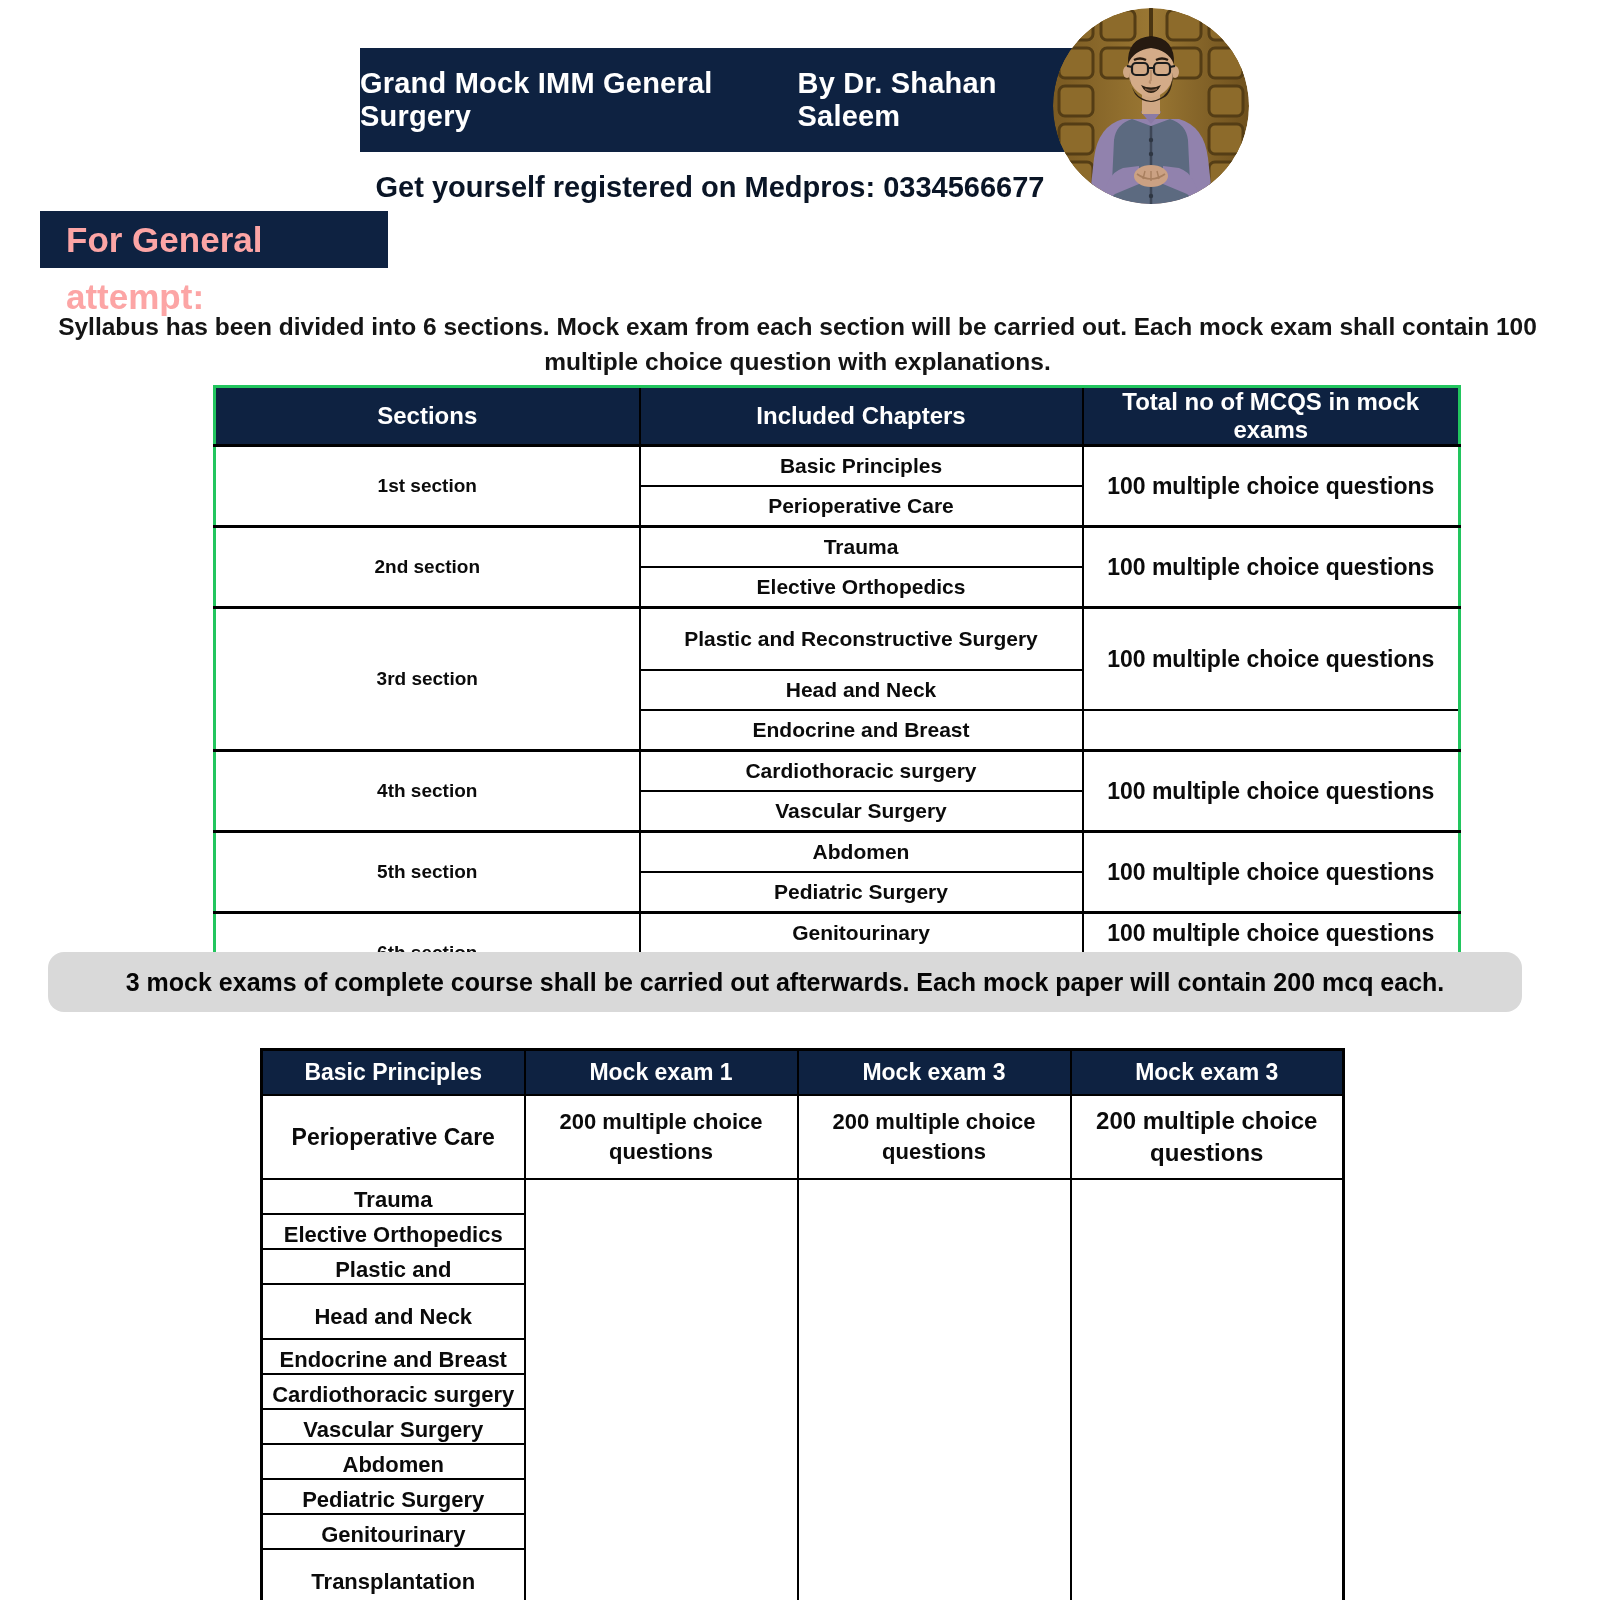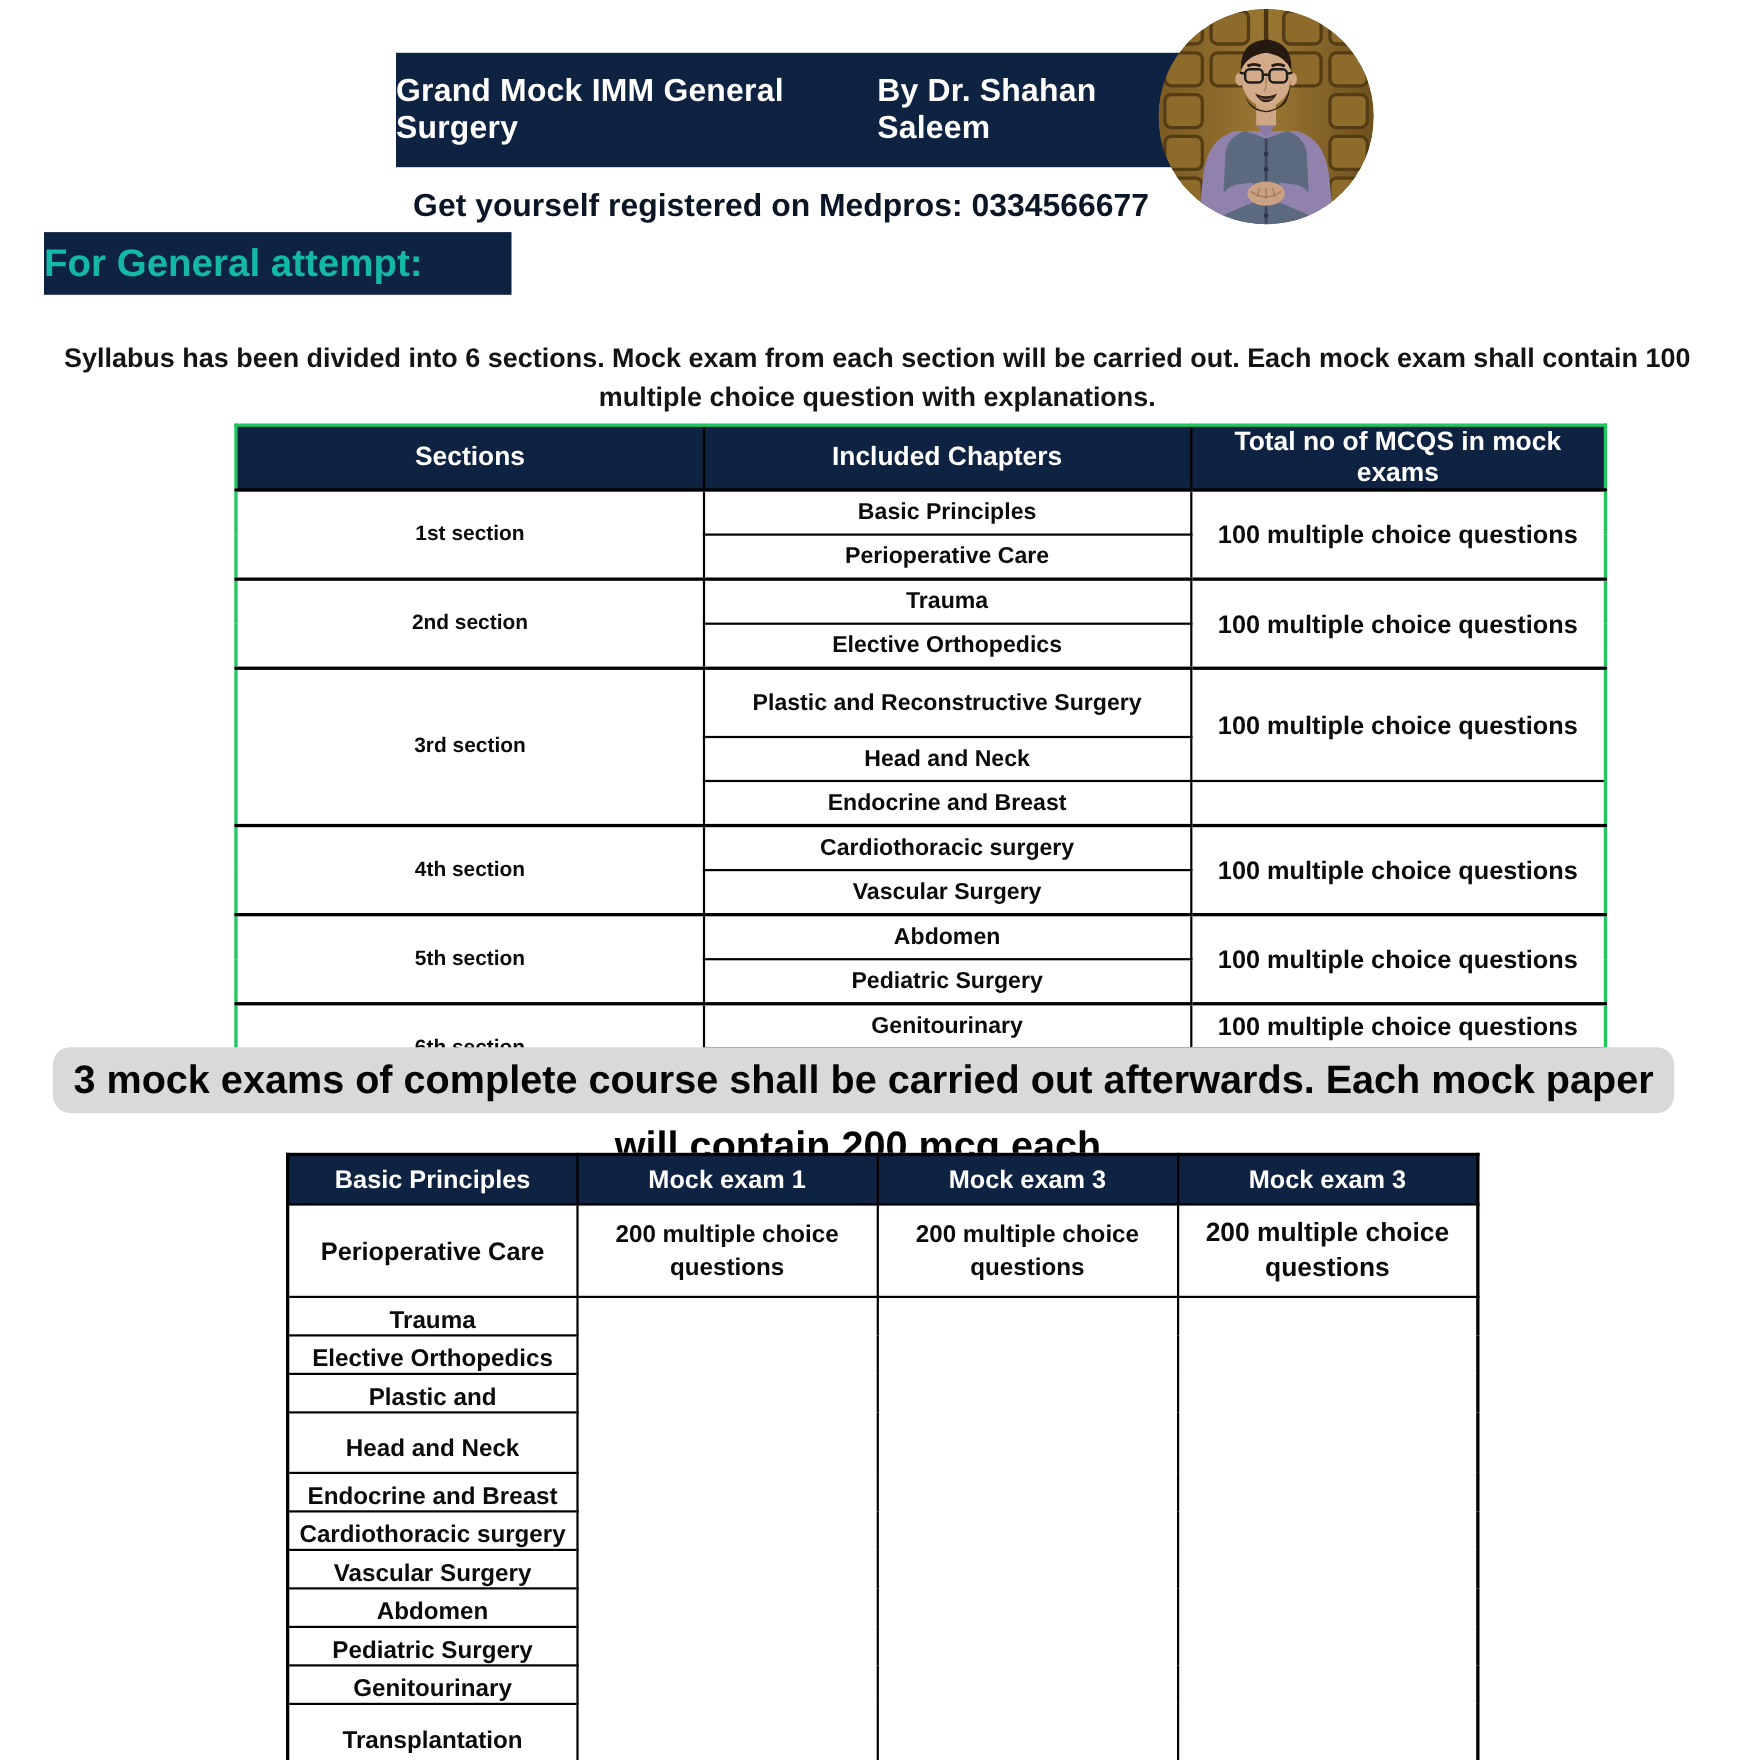--- a/index.html
+++ b/index.html
@@ -15,40 +15,40 @@
   .banner{position:absolute;left:360px;top:48px;width:720px;height:104px;background:var(--navy);
           color:#ffffff;display:flex;flex-direction:row;justify-content:center;align-items:center;
           gap:8px;font-size:29px;letter-spacing:.2px;}
   .register-line{position:absolute;left:340px;top:171px;width:740px;text-align:center;
           font-size:29px;color:#0a1526;}
   .photo-wrap{position:absolute;left:1053px;top:8px;width:196px;height:196px;border-radius:50%;
           overflow:hidden;}
   .photo-wrap svg{display:block;}
 
   
-  .attempt-heading{position:absolute;left:40px;top:211px;width:425px;height:57px;background:var(--navy);
-          color:#14b8a6;font-size:35px;line-height:57px;box-sizing:border-box;}
+  .attempt-heading{position:absolute;left:40px;top:211px;width:348px;height:57px;background:var(--navy);
+          color:#fca5a5;font-size:35px;line-height:57px;padding-left:26px;box-sizing:border-box;}
 
   .intro{position:absolute;left:40px;top:310px;width:1515px;font-size:24.5px;line-height:1.42;color:#141414;text-align:center;}
 
   
   .t1-wrap{position:absolute;left:213px;top:385px;}
   table{border-collapse:collapse;table-layout:fixed;background:#fff;}
   .t1{width:1245px;border:3px solid #22c55e;}
   .t1 th{background:var(--navy);color:#fff;font-size:24px;height:44px;border:2px solid #000;padding:0 6px;}
   .t1 td{border:2px solid #000;text-align:center;vertical-align:middle;padding:2px 6px;}
   .t1 td.section-cell{font-size:19px;}
   .t1 td.chapter-cell{font-size:21px;height:34px;}
   .t1 td.chapter-cell.tall{height:56px;}
   .t1 td.mcq-cell{font-size:23px;}
   .t1 tr.sec-start td{border-top-width:3px;}
 
   
   .note-pill{position:absolute;left:48px;top:952px;width:1474px;height:60px;background:var(--note-bg);
-          border-radius:16px;text-align:center;line-height:60px;font-size:36px;color:#050505;}
+          border-radius:16px;text-align:center;line-height:60px;font-size:25px;color:#050505;}
 
   
   .t2-wrap{position:absolute;left:260px;top:1048px;}
   .t2{width:1082px;border:3px solid #000;}
   .t2 th{background:var(--navy);color:#fff;font-size:23px;height:43px;border:2px solid #000;padding:0 4px;}
   .t2 td{border:2px solid #000;text-align:center;padding:0 4px;}
   .t2 td.perio{height:82px;font-size:23px;vertical-align:middle;}
   .t2 td.mcq200{height:82px;font-size:22px;line-height:1.35;vertical-align:middle;}
   .t2 td.mcq200.big{font-size:24px;}
   .t2 td.chap{height:33px;font-size:22px;vertical-align:bottom;padding-bottom:0;}

